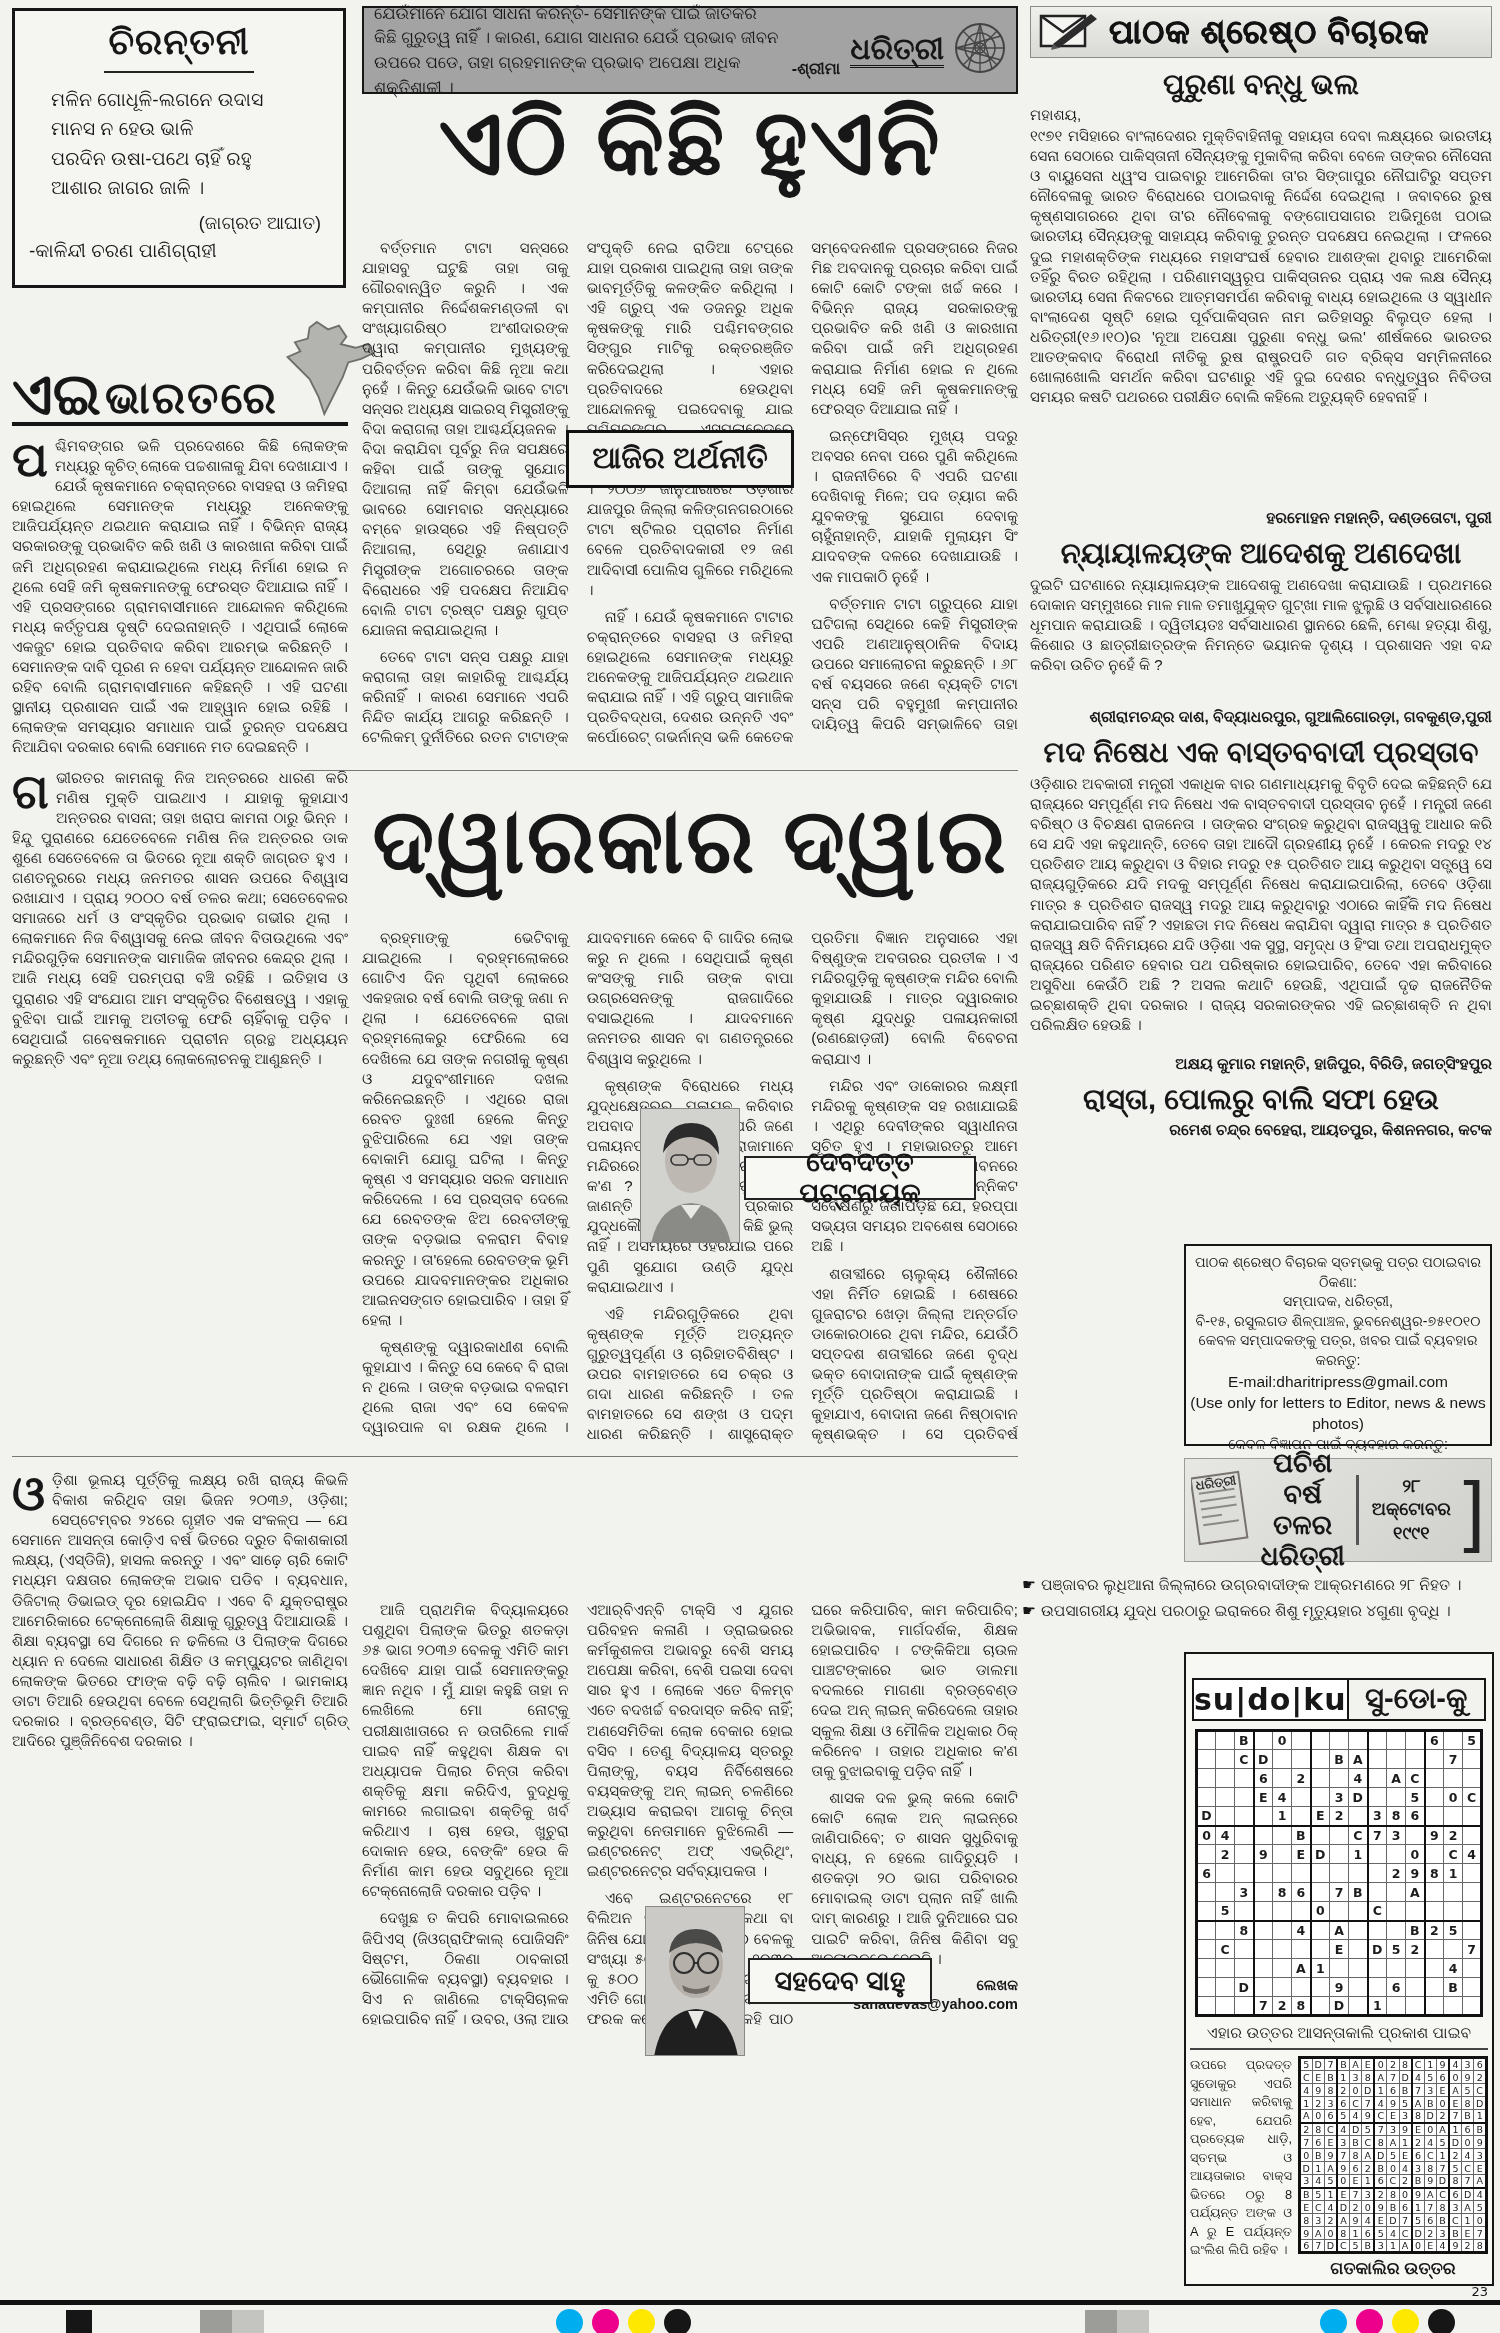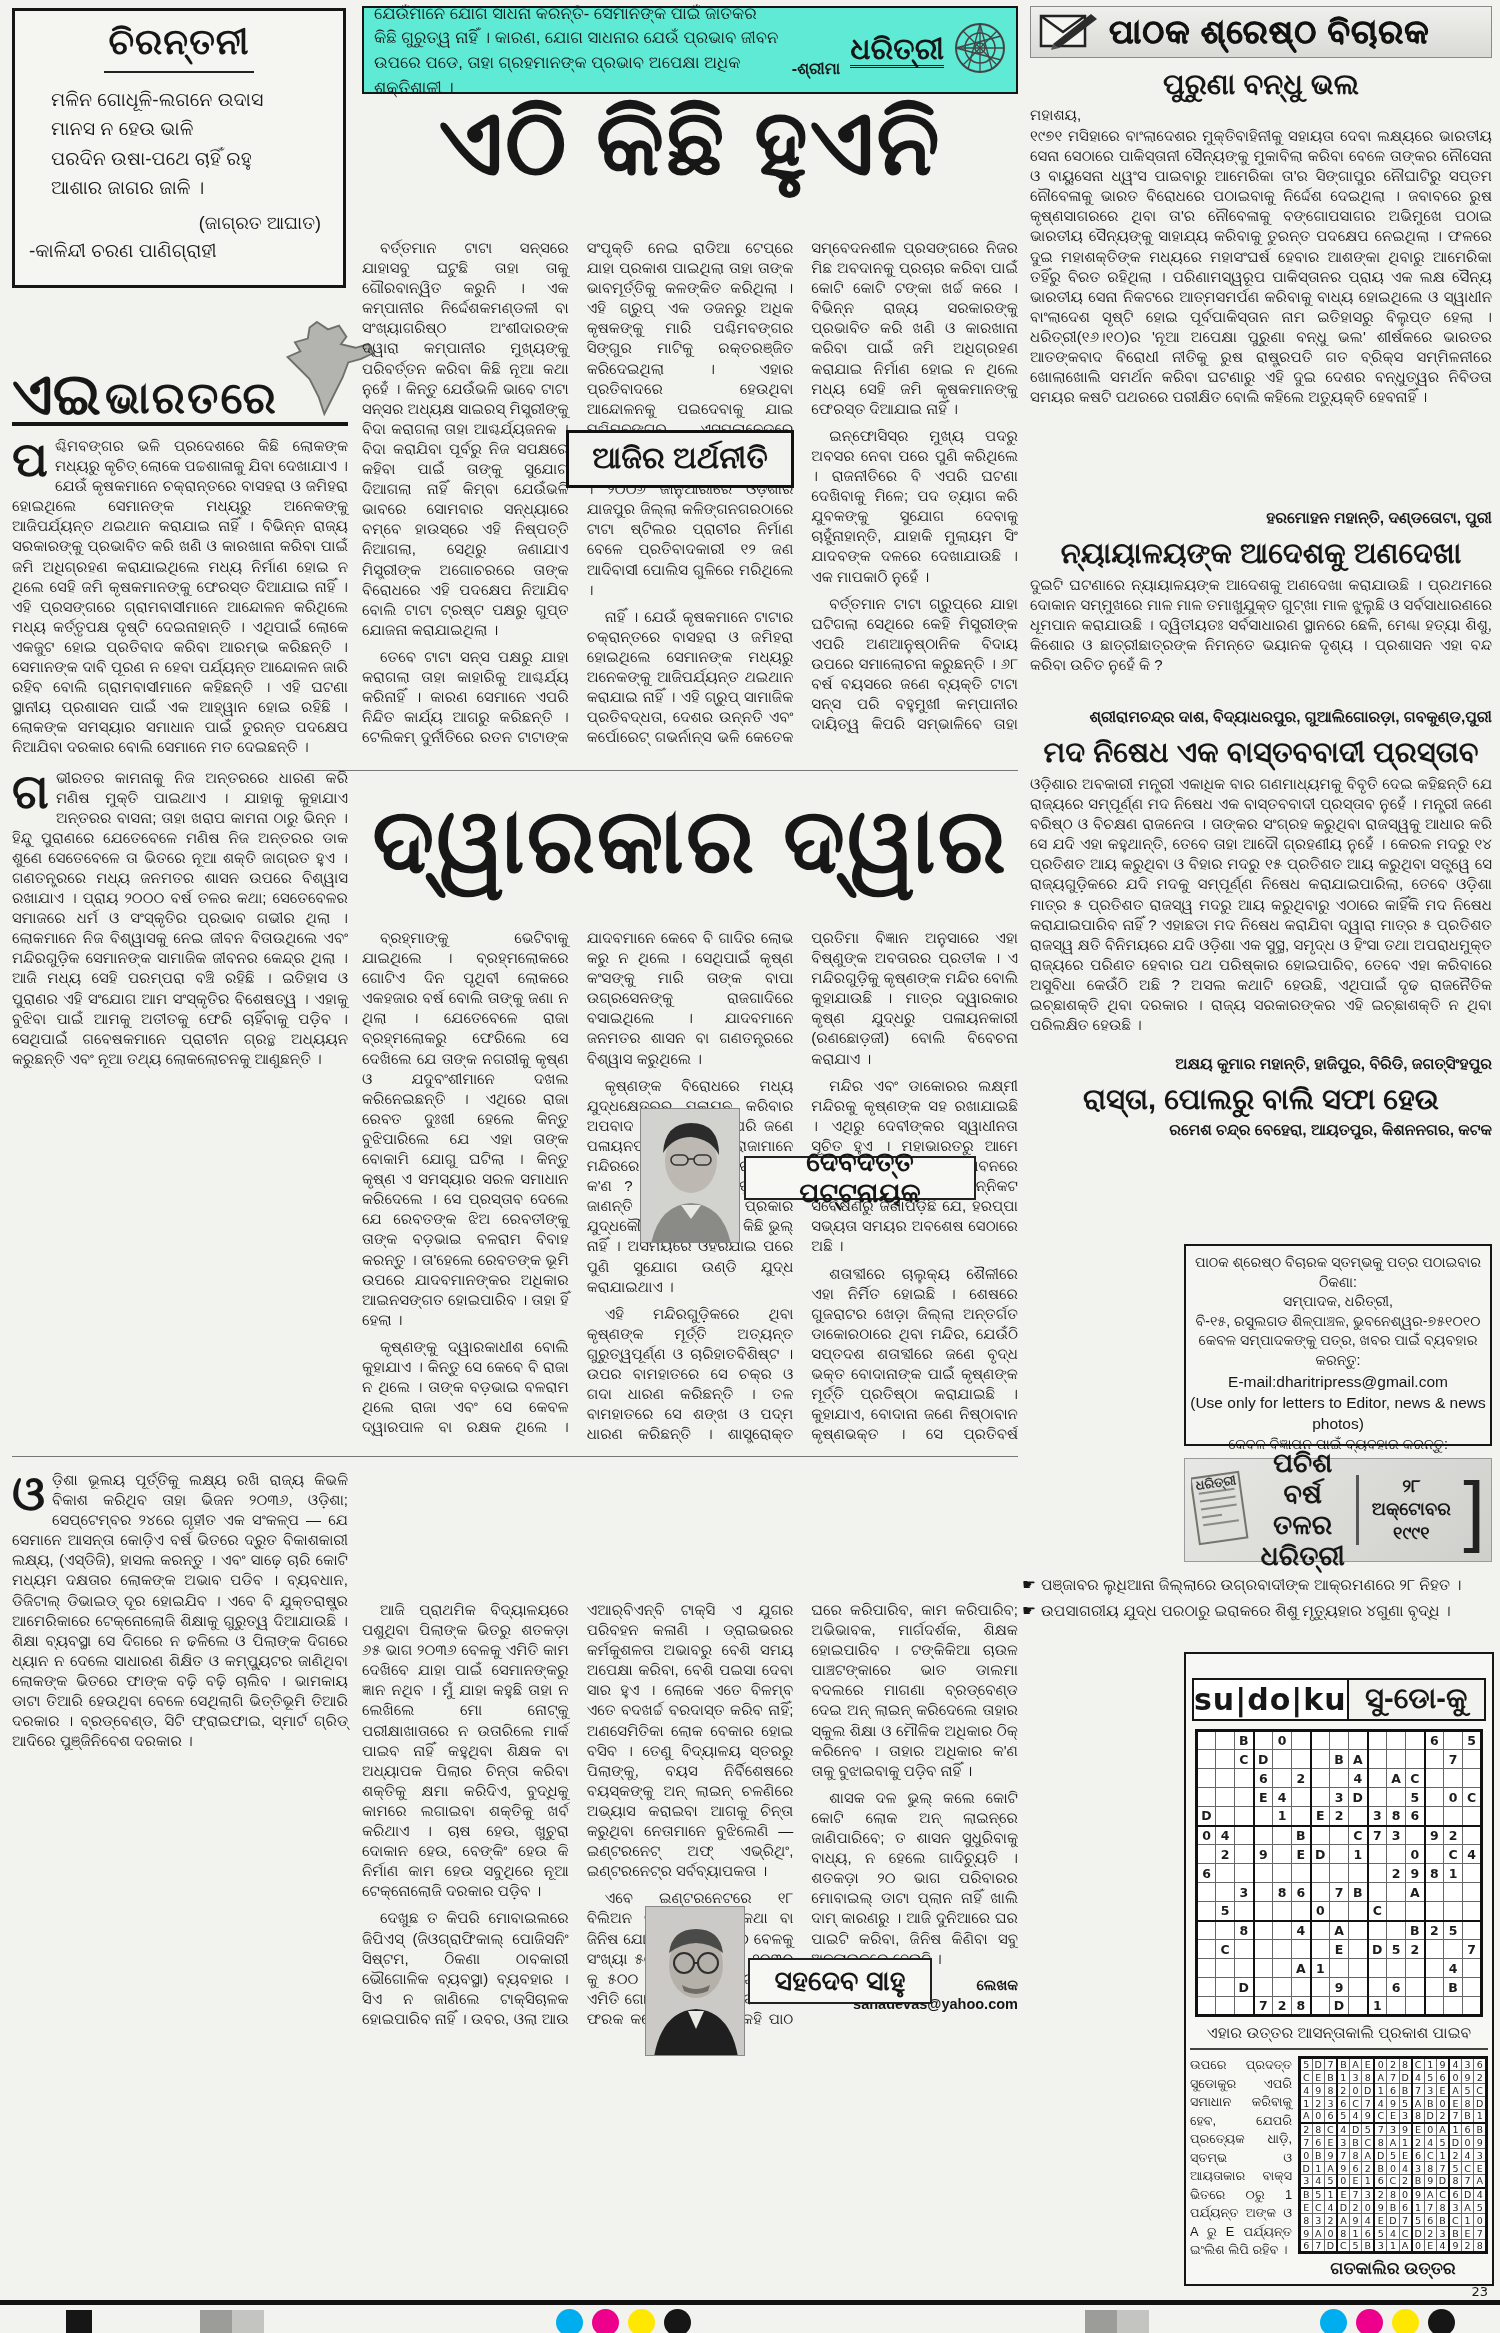--- a/index.html
+++ b/index.html
@@ -14,21 +14,21 @@
 
   
   #poem-box{left:12px;top:8px;width:334px;height:280px;border:3px solid #161616;background:#f5f5f2;padding:10px 14px;text-align:center}
   .poem-title{font-size:36px;font-weight:bold;letter-spacing:1px}
   .poem-rule{width:150px;height:2px;background:#222;margin:8px auto 12px auto}
   .poem-line{font-size:19px;line-height:1.55;text-align:left;padding-left:22px}
   .poem-src{font-size:18px;text-align:right;margin-top:10px;padding-right:8px}
   .poem-author{font-size:19px;font-weight:normal;text-align:left;margin-top:6px;padding-right:4px}
 
   
-  #quote-box{left:362px;top:6px;width:656px;height:88px;border:2px solid #161616;background:#5eead4;display:flex;align-items:center;padding:8px 10px;gap:10px}
+  #quote-box{left:362px;top:6px;width:656px;height:88px;border:2px solid #161616;background:#a3a3a3;display:flex;align-items:center;padding:8px 10px;gap:10px}
   .quote-text{font-size:16.5px;line-height:1.5;flex:1}
   .quote-attrib{font-size:16px;font-weight:bold;white-space:nowrap;align-self:flex-end;padding-bottom:6px}
   .masthead{font-size:30px;font-weight:bold;border-bottom:3px double #161616;line-height:1.1;white-space:nowrap}
 
   
   .giant-hl{left:362px;width:656px;text-align:center;font-weight:bold;letter-spacing:2px}
   #main-hl{top:92px;font-size:92px;line-height:1.1}
   #dwarka-hl{top:792px;font-size:90px;line-height:1.1}
   #odisha-hl{top:1478px;font-size:72px;line-height:1.15}
 
@@ -565,21 +565,21 @@
             <td></td>
             <td></td>
             <td class="bl"></td>
             <td></td>
             <td></td>
           </tr>
         </tbody>
       </table>
     <div id="sudoku-note">ଏହାର ଉତ୍ତର ଆସନ୍ତାକାଲି ପ୍ରକାଶ ପାଇବ</div>
     <div id="sudoku-bottom">
-      <div id="sudoku-rules">ଉପରେ ପ୍ରଦତ୍ତ ସୁଡୋକୁର ଏପରି ସମାଧାନ କରିବାକୁ ହେବ, ଯେପରି ପ୍ରତ୍ୟେକ ଧାଡ଼ି, ସ୍ତମ୍ଭ ଓ ଆୟତାକାର ବାକ୍ସ ଭିତରେ ୦ରୁ 1 ପର୍ଯ୍ୟନ୍ତ ଅଙ୍କ ଓ A ରୁ E ପର୍ଯ୍ୟନ୍ତ ଇଂଲିଶ ଲିପି ରହିବ ।</div>
+      <div id="sudoku-rules">ଉପରେ ପ୍ରଦତ୍ତ ସୁଡୋକୁର ଏପରି ସମାଧାନ କରିବାକୁ ହେବ, ଯେପରି ପ୍ରତ୍ୟେକ ଧାଡ଼ି, ସ୍ତମ୍ଭ ଓ ଆୟତାକାର ବାକ୍ସ ଭିତରେ ୦ରୁ 8 ପର୍ଯ୍ୟନ୍ତ ଅଙ୍କ ଓ A ରୁ E ପର୍ଯ୍ୟନ୍ତ ଇଂଲିଶ ଲିପି ରହିବ ।</div>
       <div id="solution-wrap">
         <table id="solution-grid" class="sgrid">
             <tbody>
               <tr>
                 <td class="bl bt">5</td>
                 <td class="bt">D</td>
                 <td class="bt">7</td>
                 <td class="bl bt">B</td>
                 <td class="bt">A</td>
                 <td class="bt">E</td>

